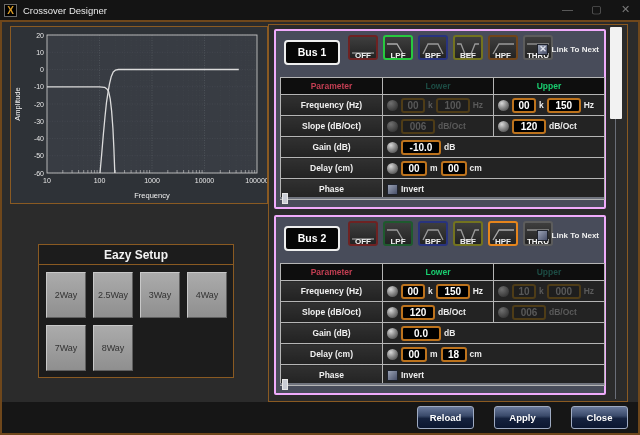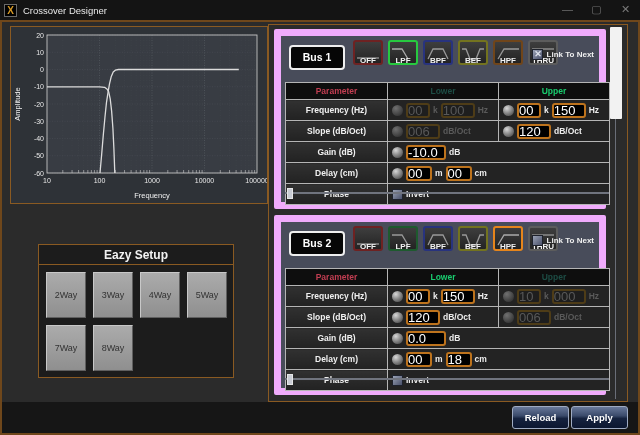--- a/index.html
+++ b/index.html
@@ -31,21 +31,21 @@
   #easy-grid { display:grid; grid-template-columns:repeat(4,40px); grid-auto-rows:46px;
                gap:7px; padding:7px 7px; }
   .way-btn { background:linear-gradient(#ababab,#8f8f8f); border:1px solid #c8c8c8;
              border-right-color:#5f5f5f; border-bottom-color:#5f5f5f;
              color:#333; font-size:9px; display:flex; align-items:center; justify-content:center; }
 
   
   #right-panel { position:absolute; left:266px; top:2px; width:360px; height:378px;
                  border:1px solid #8a5a22; background:#2b2b2b; }
   .bus { position:absolute; left:5px; width:332px; height:180px; background:#484c5a;
-         border:7px solid #f0abfc; border-radius:2px; }
+         border:2px solid #f0abfc; border-radius:2px; }
   #bus1 { top:4px; } #bus2 { top:190px; }
 
   .bus-name { position:absolute; left:8px; top:9px; width:56px; height:25px; background:#060606;
               border:2px solid #eeeeee; border-radius:4px; color:#fff; font-size:10.5px; font-weight:bold;
               text-align:center; line-height:21px; }
   .fbtns { position:absolute; left:72px; top:4px; display:flex; gap:5px; }
   .fbtn { width:30px; height:25px; border:2px solid #555; border-radius:3px;
           background:linear-gradient(#3e3e3e,#232323); display:flex; align-items:center; justify-content:center; }
   .f-off  { border-color:#6e2222; }
   .f-lpf  { border-color:#1e5a2e; }
@@ -76,39 +76,39 @@
   .hdr-off { color:#1d4d45; }
   .lbl { background:linear-gradient(#313131,#222); color:#f0f0f0; font-size:8.5px; font-weight:bold;
          text-align:center; height:21px; }
   tr.short .lbl { height:17px; }
   .val { background:#232323; height:21px; }
   .inner { display:flex; align-items:center; gap:3px; padding:0 4px; }
   .radio { width:11px; height:11px; border-radius:50%; flex:0 0 auto;
            background:radial-gradient(circle at 35% 30%, #d8d8d8, #8b8b8b 45%, #4d4d4d 85%); }
   .val.d .radio { background:radial-gradient(circle at 35% 30%, #707070, #383838 75%); }
   .fld { background:#000; border:2px solid #bd731d; border-radius:3px; color:#fff;
-         font-size:13px; font-weight:normal; text-align:left; height:15px; padding:0; }
+         font-size:10px; font-weight:bold; text-align:center; height:15px; padding:0; }
   .val.d .fld { background:#1e1e1e; border-color:#4e3c17; color:#585858; }
   .w24{width:24px;} .w26{width:26px;} .w34{width:34px;} .w40{width:40px;}
   .unit { color:#ececec; font-size:8.5px; font-weight:bold; }
   .val.d .unit { color:#5a5a5a; }
 
   
   .hscroll { position:absolute; left:4px; bottom:3px; width:324px; height:11px; }
   .hscroll .track { position:absolute; left:0; right:0; top:4px; height:2px; background:#70747e; }
   .hscroll .thumb { position:absolute; left:2px; top:0; width:6px; height:11px; background:#c9ccd4;
                     border:1px solid #e6e6e6; }
   #vscroll { position:absolute; right:4px; top:2px; width:14px; height:372px; }
   #vscroll .track { position:absolute; left:6px; top:0; bottom:0; width:1px; background:#6a6e78; }
   #vscroll .thumb { position:absolute; left:1px; top:0; width:12px; height:92px; background:#f2f2f2;
                     border-radius:1px; }
 
   
   #footer { position:absolute; left:0; right:0; bottom:0; height:31px; background:#161616;
-            display:flex; align-items:center; justify-content:flex-end; gap:2px; padding-right:10px; }
+            display:flex; align-items:center; justify-content:flex-end; gap:20px; padding-right:10px; }
   .foot-btn { width:57px; height:23px; border:1px solid #9fabc2; border-radius:3px; color:#fff;
               font-size:9.5px; font-weight:bold; display:flex; align-items:center; justify-content:center;
               background:linear-gradient(180deg,#68789a 0%,#3a4a6a 42%,#15223e 55%,#0c1730 100%); }
 </style>
 </head>
 <body>
 
 <div id="window">
 
   <div id="titlebar">
@@ -220,23 +220,23 @@
           <polyline points="89.0,146.0 90.7,127.0 92.3,108.0 93.9,90.8 95.5,75.3 97.1,64.9 98.6,56.3 100.3,49.4 102.2,45.1 104.3,43.2 107.5,42.5 227.8,42.5" fill="none" stroke="#dcdcdc" stroke-width="1.3" stroke-linejoin="round"></polyline>
           <text x="141" y="171" text-anchor="middle" fill="#f0f0f0" font-size="7.5">Frequency</text>
           <text x="9" y="77" text-anchor="middle" fill="#f0f0f0" font-size="7.5" transform="rotate(-90 9 77)">Amplitude</text>
         </svg>
     </div>
 
     <div id="easy-panel">
       <div id="easy-title">Eazy Setup</div>
       <div id="easy-grid">
         <div class="way-btn">2Way</div>
+        <div class="way-btn">2.5Way</div>
         <div class="way-btn">3Way</div>
         <div class="way-btn">4Way</div>
-        <div class="way-btn">5Way</div>
         <div class="way-btn">7Way</div>
         <div class="way-btn">8Way</div>
       </div>
     </div>
 
     <div id="right-panel">
 
       <div class="bus" id="bus1">
         <div class="bus-name">Bus 1</div>
 
@@ -517,16 +517,17 @@
 
       <div id="vscroll">
         <div class="track"></div>
         <div class="thumb"></div>
       </div>
     </div>
 
     <div id="footer">
       <div class="foot-btn">Reload</div>
       <div class="foot-btn">Apply</div>
+      <div class="foot-btn">Close</div>
     </div>
 
   </div>
 </div>
 
 </body></html>

